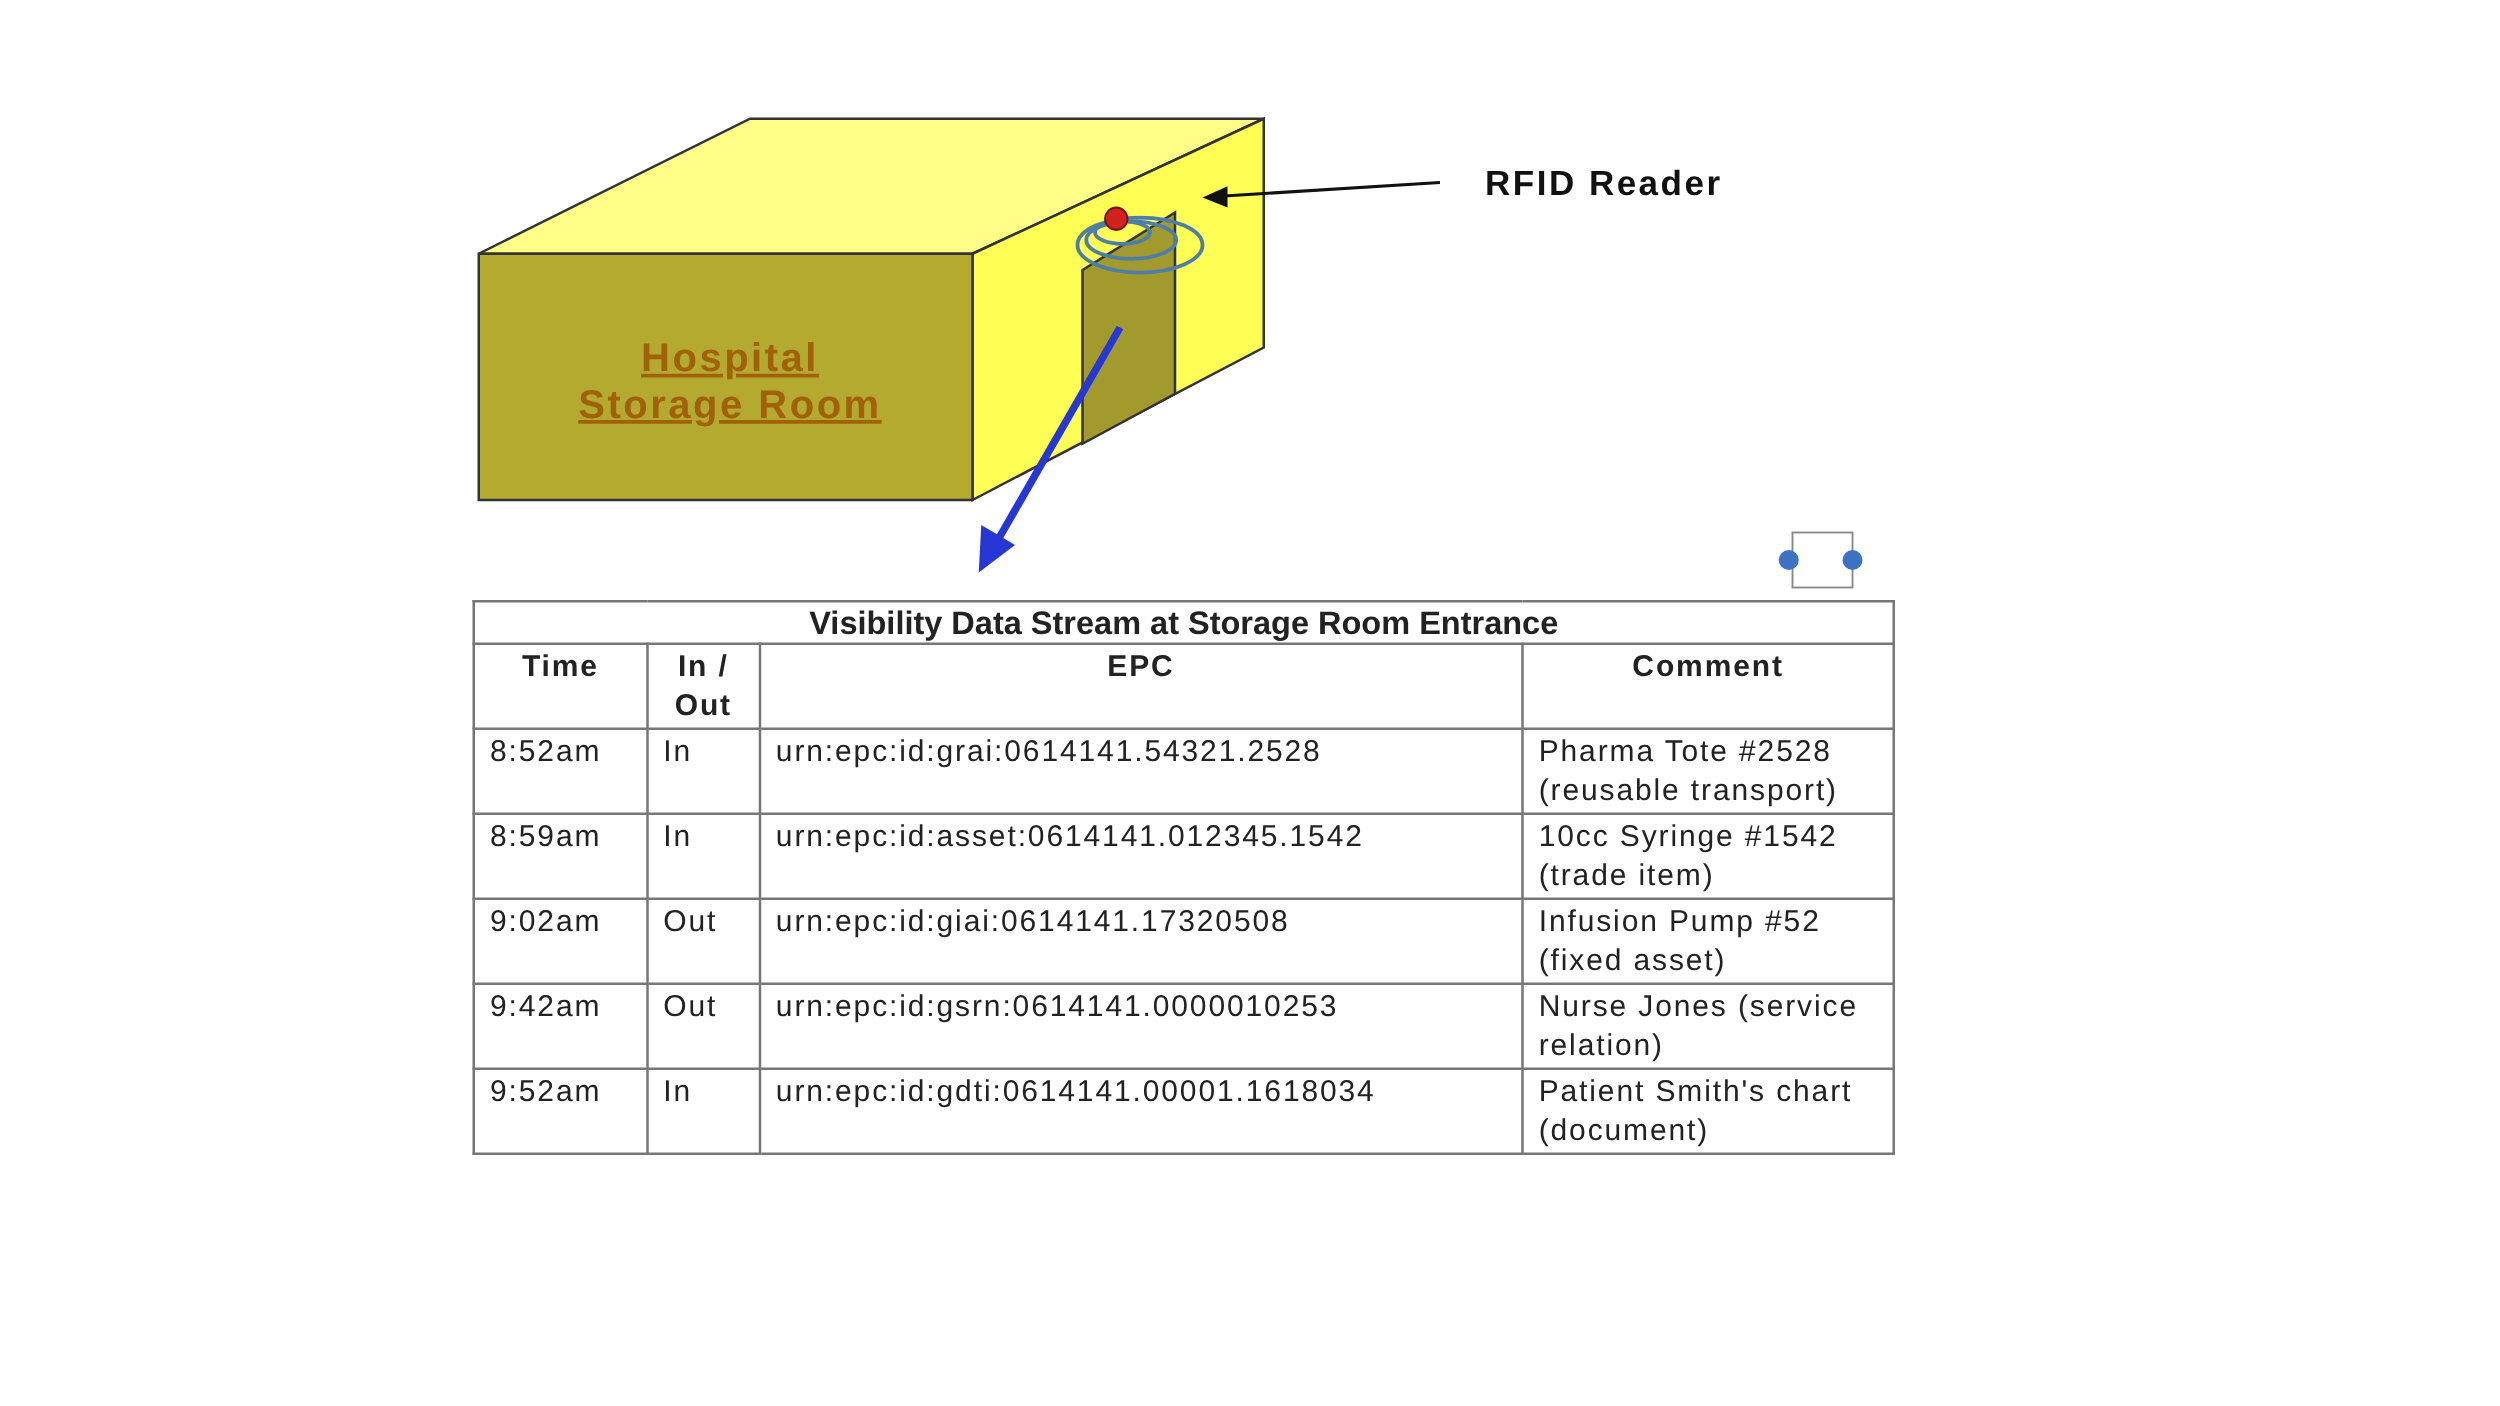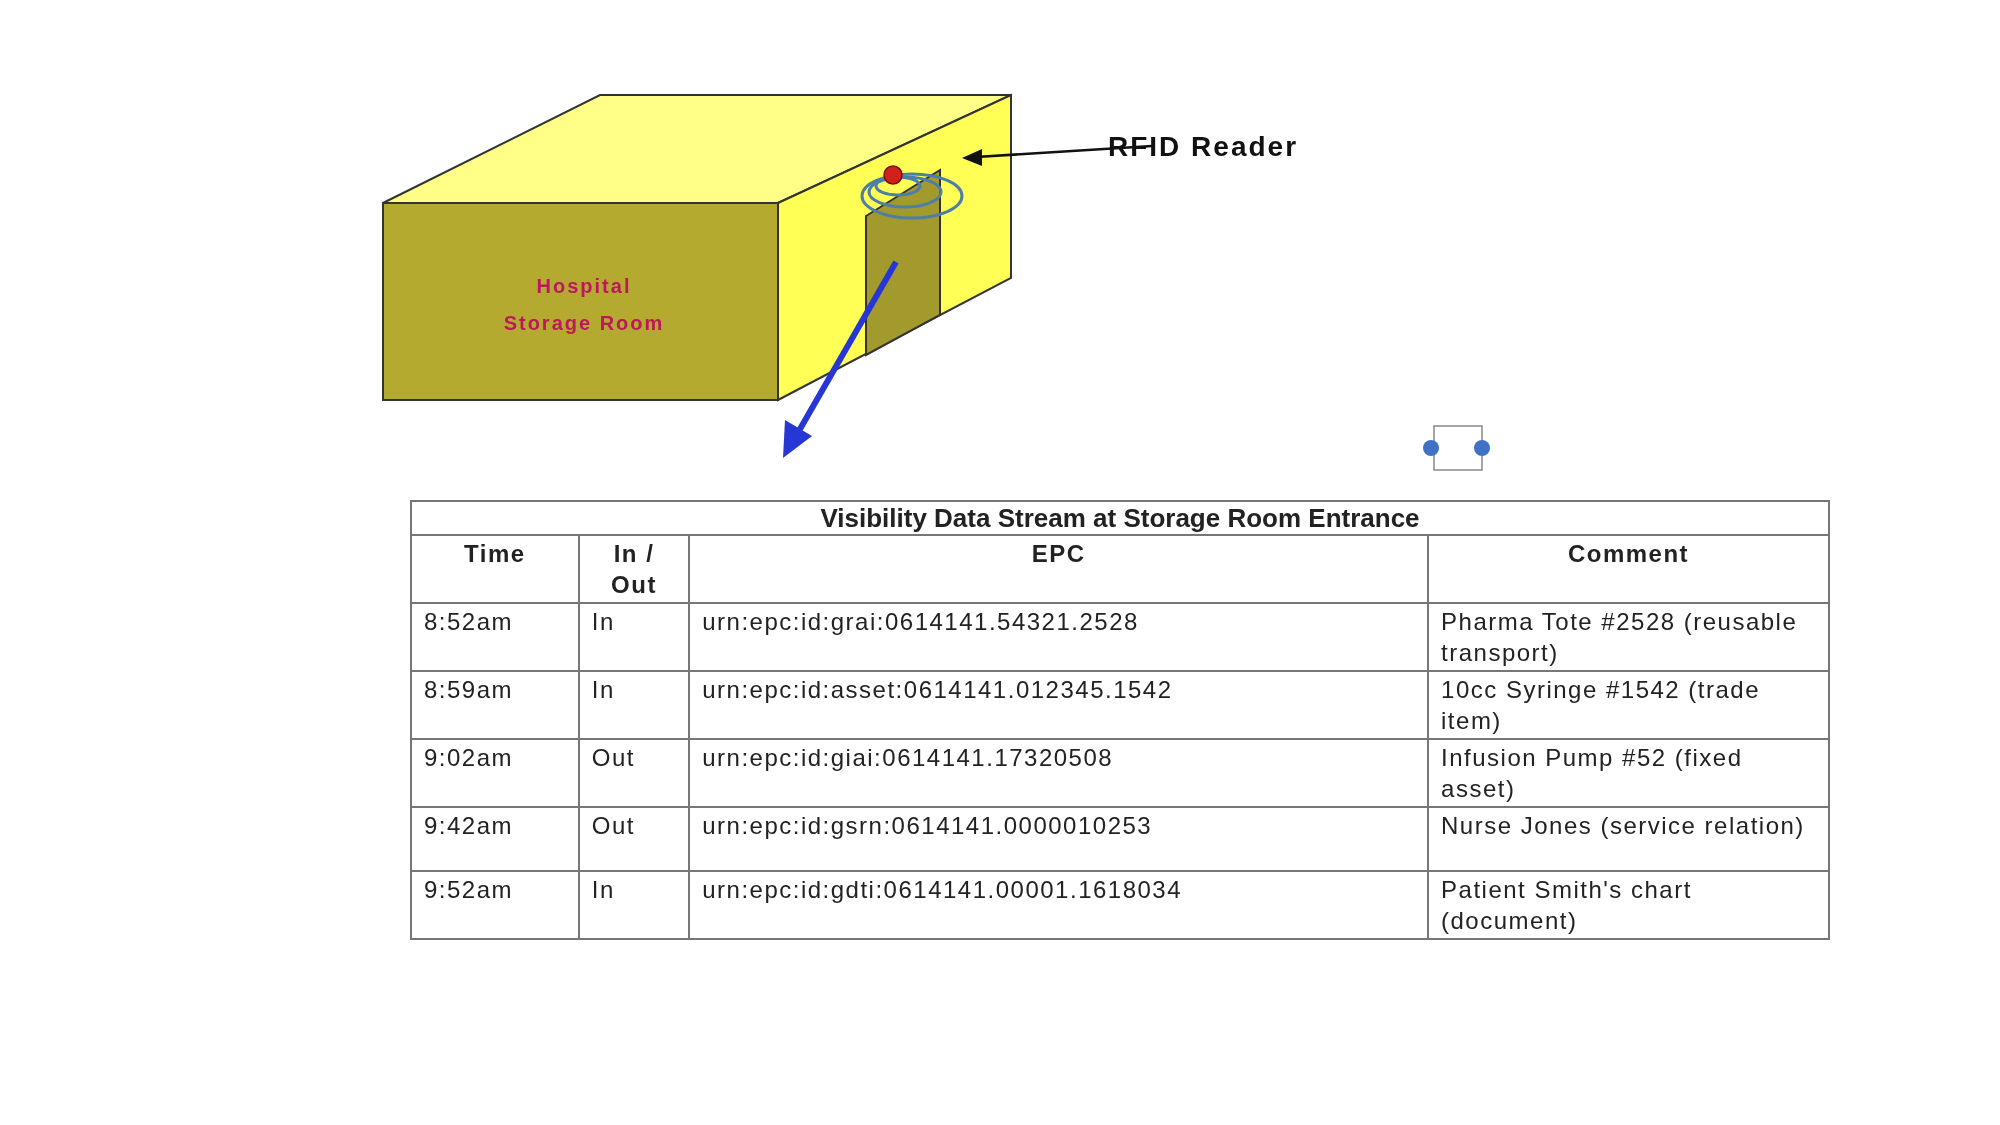--- a/index.html
+++ b/index.html
@@ -1,20 +1,20 @@
 <!DOCTYPE html>
 <html><head>
 <meta charset="utf-8">
 <style>
   html,body{margin:0;padding:0;background:#fff;}
   body{width:2000px;height:1125px;position:relative;overflow:hidden;font-family:"Liberation Sans",sans-serif;}
   .diagram{position:absolute;left:0;top:0;width:2000px;height:1125px;}
-  .label-rfid{position:absolute;left:1108px;top:131px;font-weight:bold;font-size:28px;letter-spacing:2px;color:#111;}
-  .room-label{position:absolute;left:384px;top:268px;width:400px;text-align:center;font-weight:bold;font-size:20px;letter-spacing:2px;line-height:37px;color:#be185d;}
-  table.stream{position:absolute;left:378px;top:500px;width:1420px;border-collapse:collapse;font-size:24px;color:#222;margin-left:32px;}
+  .label-rfid{position:absolute;left:1188px;top:131px;font-weight:bold;font-size:28px;letter-spacing:2px;color:#111;}
+  .room-label{position:absolute;left:384px;top:268px;width:400px;text-align:center;font-weight:bold;font-size:32px;letter-spacing:2px;line-height:37px;color:#a16207;text-decoration:underline;}
+  table.stream{position:absolute;left:378px;top:480px;width:1138px;border-collapse:collapse;font-size:24px;color:#222;}
   table.stream td, table.stream th{border:2px solid #777;padding:2px 12px;vertical-align:top;line-height:31px;letter-spacing:1.5px;}
   table.stream th{font-weight:bold;text-align:center;}
   .title-cell{font-weight:bold;text-align:center;letter-spacing:0 !important;font-size:26px;padding:0 !important;line-height:32px !important;}
   .col-time{width:123px;border-radius:27px;}
   .col-io{width:72px;}
   .col-epc{width:630px;}
   .col-comment{width:330px;}
   tr.data-row td{height:58px;}
 </style>
 </head>

